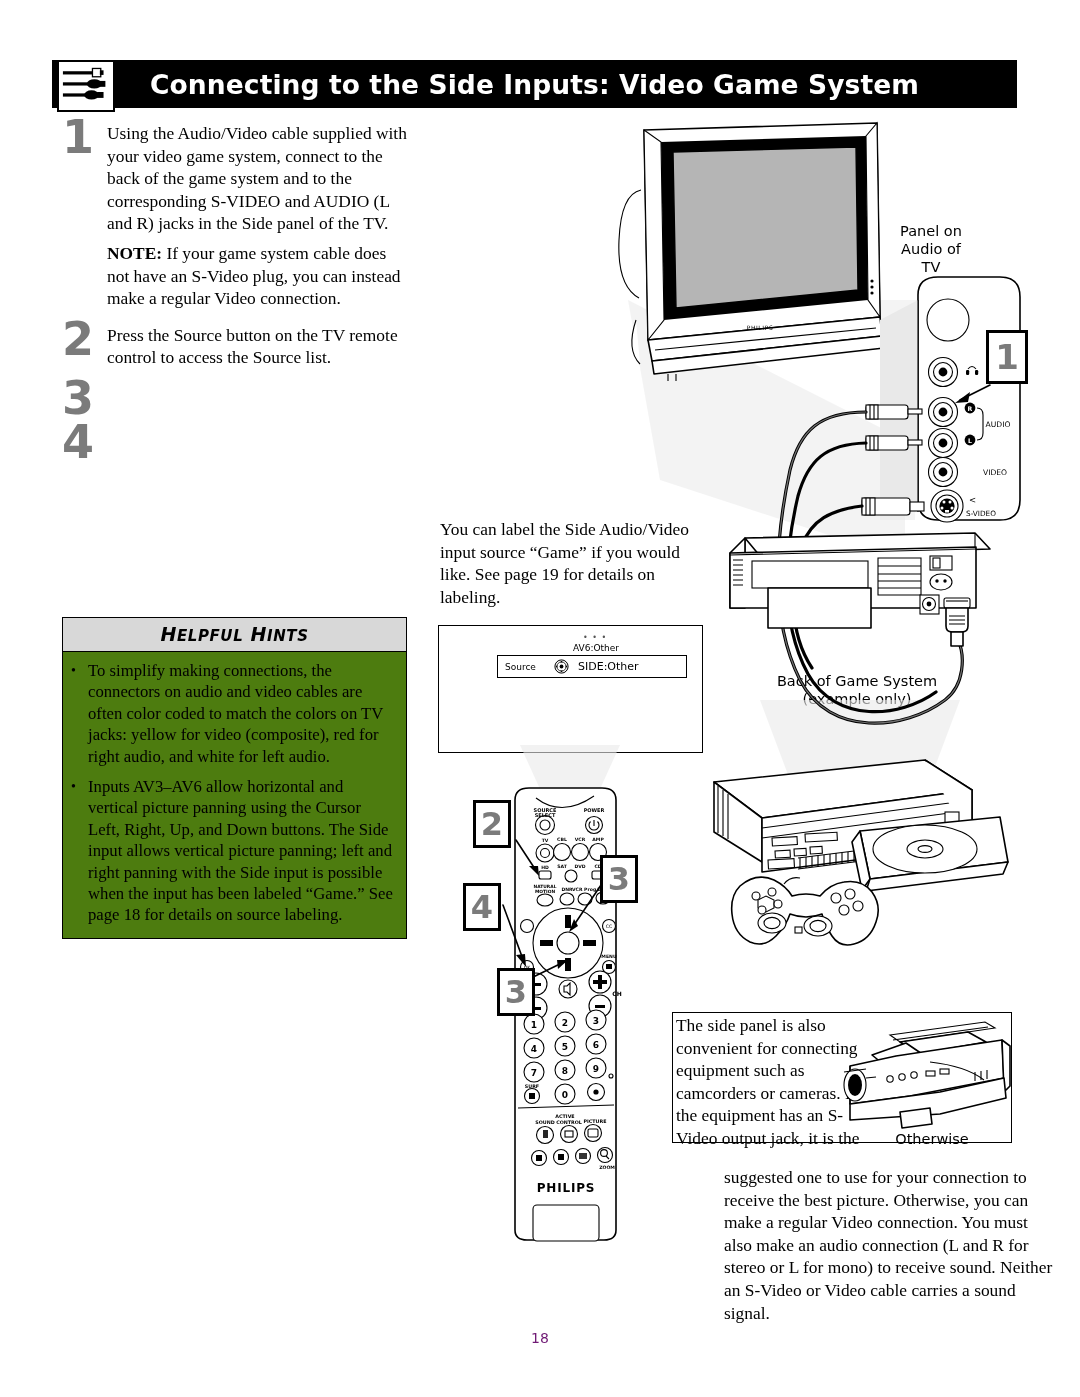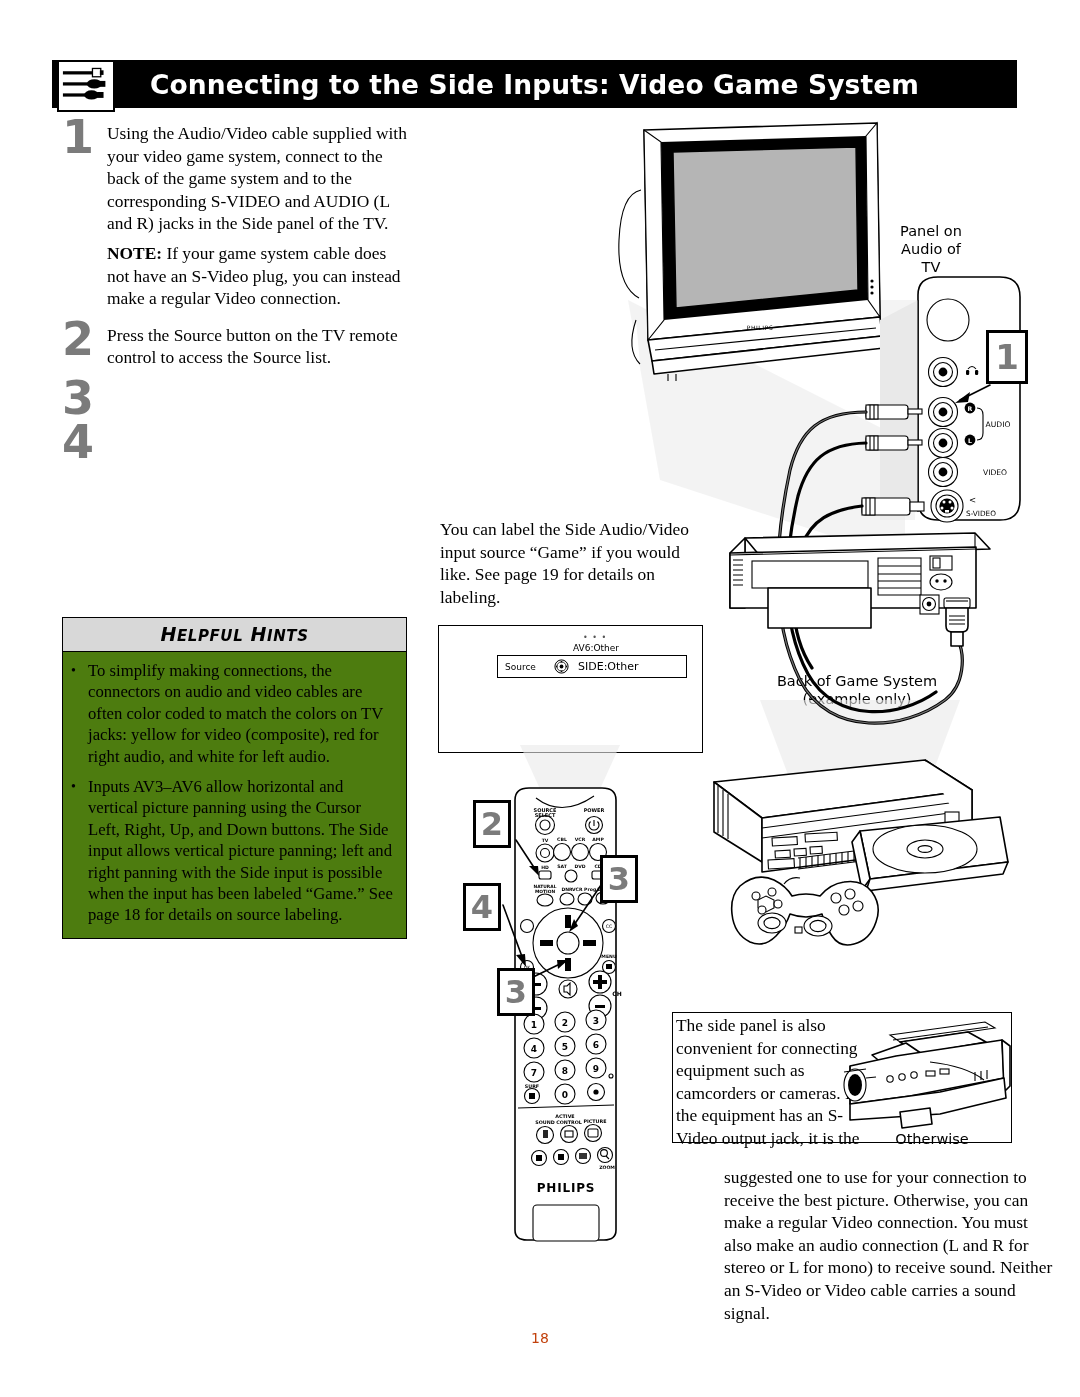--- a/index.html
+++ b/index.html
@@ -247,21 +247,21 @@
 
   
   .page-num {
     position: absolute;
     left: 0;
     top: 1330px;
     width: 1080px;
     text-align: center;
     font-family: "DejaVu Sans", sans-serif;
     font-size: 14px;
-    color: #c2410c;
+    color: #701a75;
   }
 
   
   .callout {
     position: absolute;
     background: #fff;
     border: 3px solid #000;
     font-family: "DejaVu Sans", sans-serif;
     font-weight: bold;
     color: #7b7b7b;

